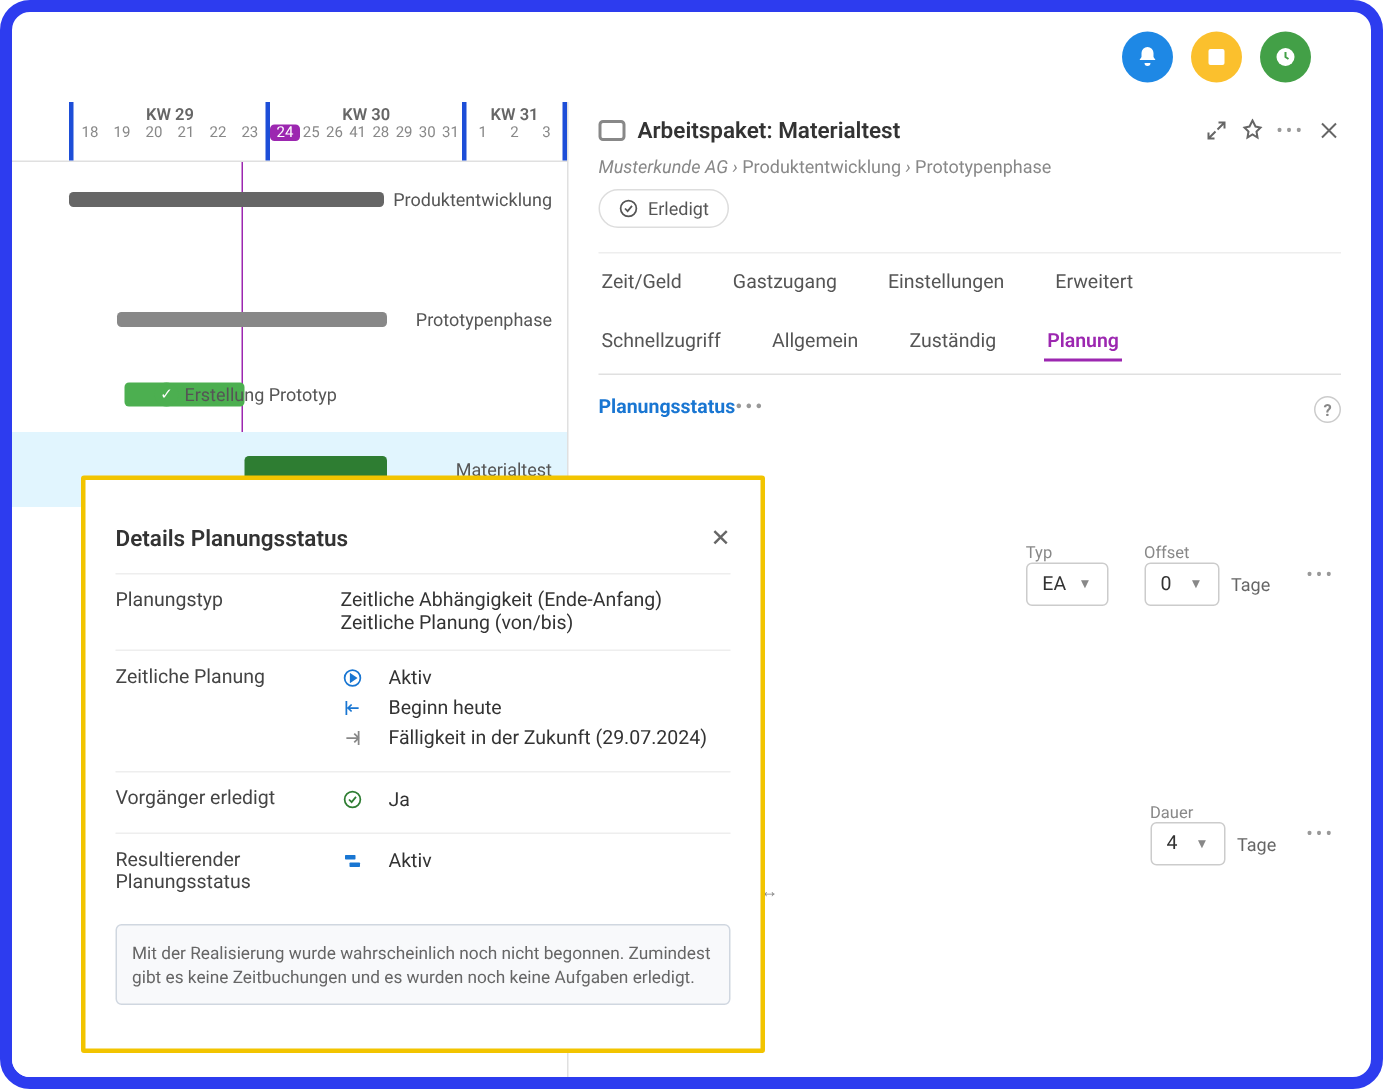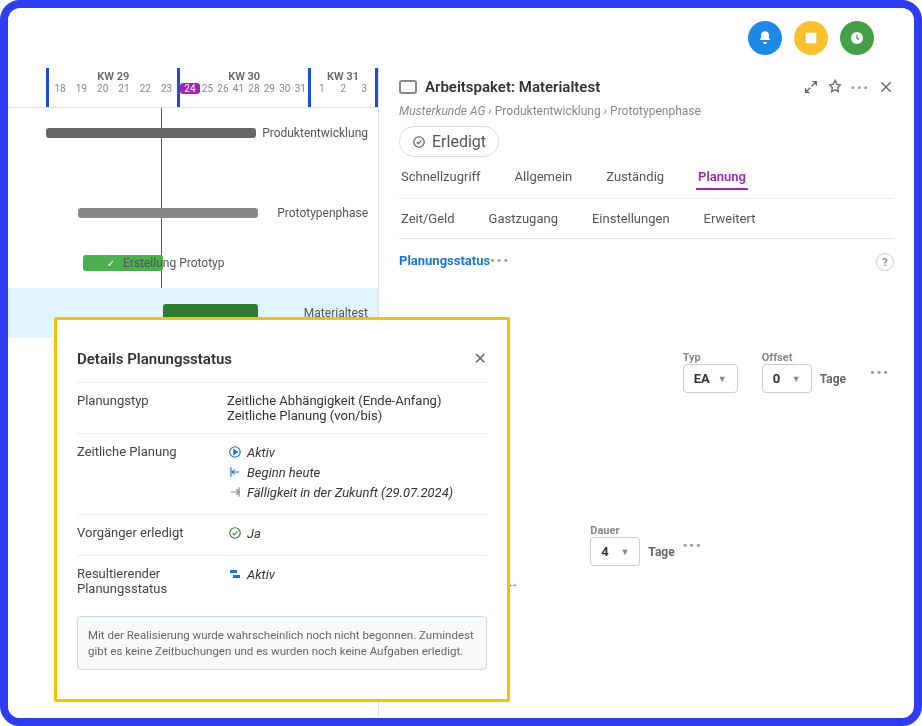--- a/index.html
+++ b/index.html
@@ -31,46 +31,46 @@
 .row-lbl2 { position: absolute; left: 115px; font-size: 12px; color: #555; }
 .gantt-row.hl { background: #e1f5fe; }
 
 .panel { flex: 1; padding: 10px 20px; border-left: 1px solid #e0e0e0; overflow: hidden; }
 .phdr { display: flex; align-items: center; gap: 8px; }
 .phdr .sp { flex: 1; }
 .phdr svg, .ico { width: 16px; height: 16px; cursor: pointer; color: #666; }
 .ptitle { font-size: 15px; font-weight: 600; color: #333; }
 .crumb { font-size: 12px; color: #888; font-style: italic; margin: 8px 0; }
 .crumb span { font-style: normal; }
-.btn-done { display: inline-flex; align-items: center; gap: 6px; border: 1px solid #ddd; border-radius: 15px; padding: 5px 12px; font-size: 16px; color: #555; cursor: pointer; }
+.btn-done { display: inline-flex; align-items: center; gap: 6px; border: 1px solid #ddd; border-radius: 15px; padding: 5px 12px; font-size: 12px; color: #555; cursor: pointer; margin-bottom: 16px; }
 .tabs { border-bottom: 1px solid #e0e0e0; }
 .tabrow { display: flex; gap: 30px; padding: 8px 0; }
 .tab { font-size: 13px; color: #555; cursor: pointer; padding: 4px 2px; }
 .tab.act { color: #9c27b0; font-weight: 600; border-bottom: 2px solid #9c27b0; }
 .sect { display: flex; gap: 0; padding: 14px 0 8px; color: #1976d2; font-weight: 700; font-size: 13px; }
 .help { margin-left: auto; width: 18px; height: 18px; border: 1px solid #ccc; border-radius: 50%; display: flex; align-items: center; justify-content: center; font-size: 11px; color: #888; }
 .fields { padding-left: 4px; }
 .fld-lbl { font-size: 12px; color: #666; margin-top: 8px; }
-.fld-row { display: flex; align-items: center; gap: 16px; margin: 10px 0; font-weight: bold; }
+.fld-row { display: flex; align-items: center; gap: 16px; margin: 10px 0; }
 .fld-row .col-lbl { font-size: 11px; color: #888; }
 .sel { border: 1px solid #ccc; border-radius: 4px; padding: 6px 10px; display: flex; align-items: center; gap: 8px; font-size: 13px; cursor: pointer; min-width: 50px; }
 .sel .car { margin-left: auto; font-size: 9px; color: #888; }
 .unit { font-size: 12px; color: #666; }
 .dots { color: #999; cursor: pointer; letter-spacing: 2px; }
 .sub { font-size: 12px; color: #888; }
 
 .modal { position: absolute; left: 46px; top: 309px; width: 456px; background: #fff; border: 3px solid #f2c400; border-radius: 2px; z-index: 100; padding: 29px 20px; }
 .mhdr { display: flex; justify-content: space-between; align-items: center; margin-bottom: 14px; }
 .mtitle { font-size: 15px; font-weight: 600; color: #333; }
 .mclose { cursor: pointer; color: #666; font-size: 16px; }
 .mrow { display: flex; padding: 10px 0; border-top: 1px solid #eee; }
 .mrow:first-of-type { border-top: none; }
 .mrow .k { width: 150px; font-size: 13px; color: #444; }
 .mrow .v { flex: 1; font-size: 13px; color: #333; }
-.vline { display: flex; align-items: flex-end; gap: 4px; margin-bottom: 4px; font-style: italic; }
+.vline { display: flex; align-items: flex-end; gap: 16px; margin-bottom: 4px; }
 .vline .ic { width: 16px; height: 16px; display: flex; align-items: center; justify-content: center; color: #1976d2; }
 .vline .ic.g { color: #2e7d32; }
 .note { border: 1px solid #d0d7e0; background: #f8f9fb; border-radius: 4px; padding: 10px; font-size: 11.5px; color: #666; margin-top: 10px; line-height: 1.4; }
 .pkg-ico { width: 18px; height: 14px; border: 2px solid #888; border-radius: 3px; display: inline-block; }
 </style>
 </head>
 <body>
 
 <div class="frame">
   <div class="hdr">
@@ -173,31 +173,31 @@
         <em>Musterkunde AG</em> › <span>Produktentwicklung</span> › <span>Prototypenphase</span>
       </div>
       <div class="btn-done">
         <svg width="14" height="14" viewBox="0 0 24 24" fill="none" stroke="#555" stroke-width="2">
             <circle cx="12" cy="12" r="9"></circle>
             <path d="M8 12l3 3 5-6"></path>
           </svg>
         <span>Erledigt</span>
       </div>
       <div class="tabs">
+        <div class="tabrow" style="border-top:1px solid #eee">
+          <span class="tab">Zeit/Geld</span>
+          <span class="tab">Gastzugang</span>
+          <span class="tab">Einstellungen</span>
+          <span class="tab">Erweitert</span>
+        </div>
         <div class="tabrow">
           <span class="tab">Schnellzugriff</span>
           <span class="tab">Allgemein</span>
           <span class="tab">Zuständig</span>
           <span class="tab act">Planung</span>
-        </div>
-        <div class="tabrow" style="border-top:1px solid #eee">
-          <span class="tab">Zeit/Geld</span>
-          <span class="tab">Gastzugang</span>
-          <span class="tab">Einstellungen</span>
-          <span class="tab">Erweitert</span>
         </div>
       </div>
       <div class="sect">
         <span>Planungsstatus</span>
         <span class="dots">•••</span>
         <span class="help">?</span>
       </div>
 
       <div class="fields">
         <div style="height:40px"></div>
@@ -219,21 +219,21 @@
                 </div>
               <span class="unit">Tage</span>
             </div>
           </div>
           <span class="dots">•••</span>
         </div>
         <div class="sub">rototypenphase</div>
         <div class="sub">. - Mo 22.07.2024</div>
         <div style="margin-top:24px"><span class="sel" style="display:inline-flex;border-color:#1976d2;color:#1976d2">it</span></div>
 
-        <div class="fld-row" style="margin-top:40px; justify-content:center; gap:8px; padding-right:4px">
+        <div class="fld-row" style="margin-top:40px; justify-content:flex-end; gap:20px; padding-right:4px">
           <div>
             <div class="col-lbl">Dauer</div>
             <div style="display:flex;align-items:center;gap:8px">
               <div class="sel">
                   <span>4</span>
                   <span class="car">▼</span>
                 </div>
               <span class="unit">Tage</span>
             </div>
           </div>

